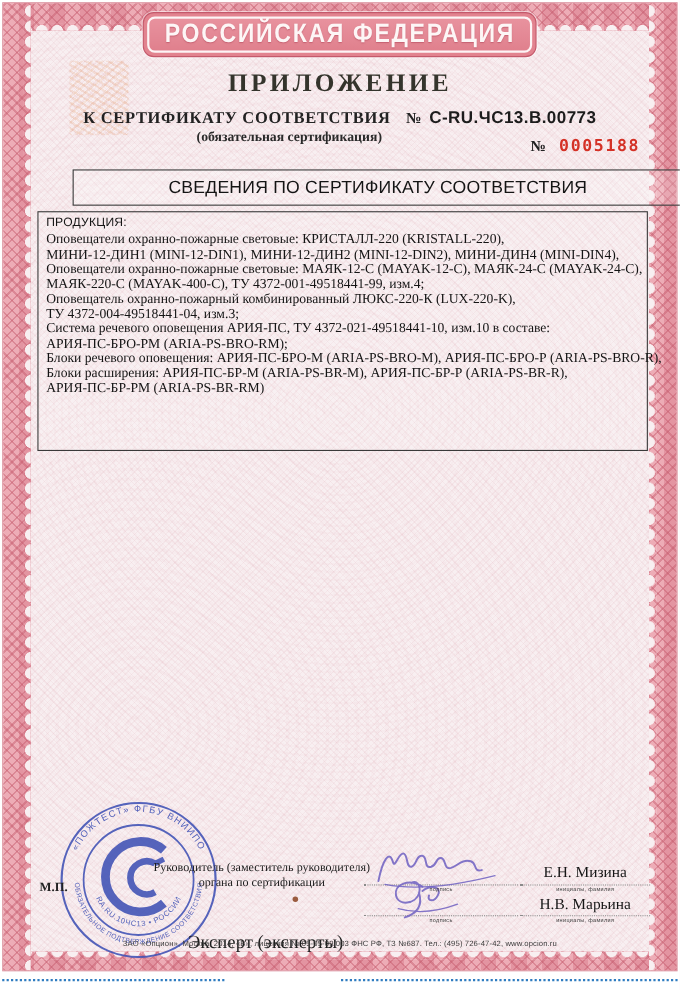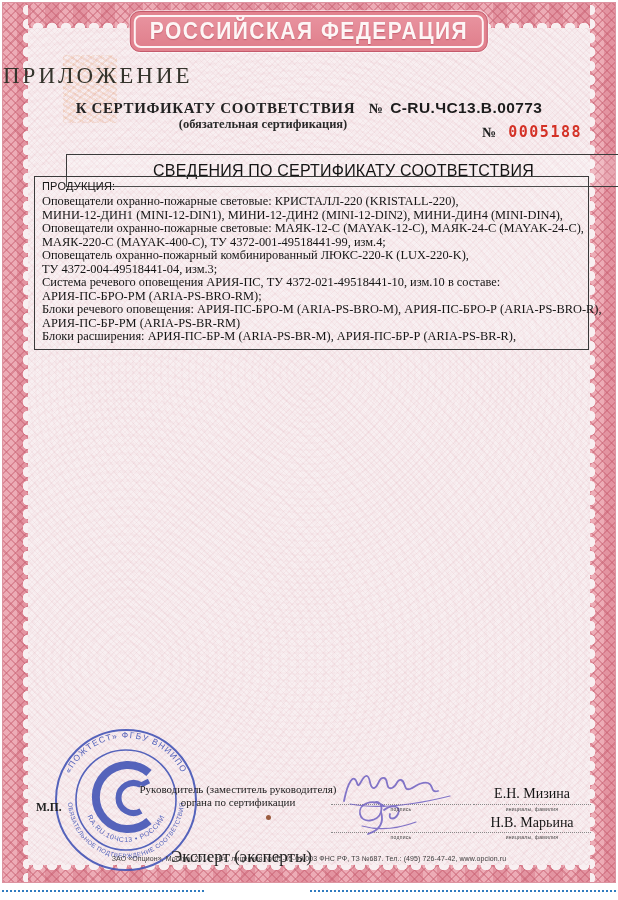--- a/index.html
+++ b/index.html
@@ -56,22 +56,22 @@
     border:2px solid #fdf4f5;border-radius:7px;padding:2px 14px 3px 14px;
     background:linear-gradient(#e8929e,#e0808d);
   }
   .banner-text{
     font-family:"Liberation Sans","DejaVu Sans",sans-serif;font-weight:bold;
     font-size:21px;letter-spacing:1.5px;color:#fdf6f6;transform:scaleY(1.15);
     display:inline-block;text-shadow:0 1px 1px rgba(170,60,80,.5);white-space:nowrap;
   }
 
   .title{
-    position:absolute;left:0;top:60px;width:100%;text-align:left;
-    font-weight:normal;font-size:23px;letter-spacing:3px;color:#34342c;
+    position:absolute;left:0;top:60px;width:100%;text-align:center;
+    font-weight:bold;font-size:23px;letter-spacing:3px;color:#34342c;
   }
   .subtitle-row{
     position:absolute;left:0;top:96px;width:100%;text-align:center;white-space:nowrap;
   }
   .subtitle-label{font-weight:bold;font-size:15px;letter-spacing:.6px;color:#222;}
   .subtitle-no{font-weight:bold;font-size:14px;margin-left:10px;color:#222;}
   .cert-number{
     font-family:"Liberation Sans","DejaVu Sans",sans-serif;font-weight:bold;
     font-size:15.5px;letter-spacing:.4px;color:#1c1c1c;margin-left:3px;
   }
@@ -86,21 +86,21 @@
     letter-spacing:1.5px;color:#d43126;
   }
 
   .info-header{
     position:absolute;left:31px;top:151px;width:555px;height:33px;box-sizing:border-box;
     border:1px solid #3a3a3a;display:flex;align-items:center;justify-content:center;
     font-family:"Liberation Sans","DejaVu Sans",sans-serif;font-size:16px;color:#141414;
     letter-spacing:.2px;background:rgba(255,255,255,.18);margin-left:32px;
   }
   .info-box{
-    position:absolute;left:31px;top:173px;width:555px;height:174px;box-sizing:border-box;
+    position:absolute;left:31px;top:189px;width:555px;height:218px;box-sizing:border-box;
     border:1px solid #3a3a3a;padding:3px 7px;background:rgba(255,255,255,.10);
   }
   .product-label{
     font-family:"Liberation Sans","DejaVu Sans",sans-serif;font-size:11px;color:#161616;
     margin-bottom:3px;letter-spacing:.2px;
   }
   .product-line{font-size:12.4px;line-height:13.55px;color:#141414;white-space:nowrap;}
 
   .stamp{position:absolute;left:48px;top:722px;width:150px;height:150px;opacity:.88;}
   .mp{position:absolute;left:33px;top:798px;font-weight:bold;font-size:11.5px;color:#222;}
@@ -180,22 +180,22 @@
     <div class="product-label">ПРОДУКЦИЯ:</div>
     <div class="product-line">Оповещатели охранно-пожарные световые: КРИСТАЛЛ-220 (KRISTALL-220),</div>
     <div class="product-line">МИНИ-12-ДИН1 (MINI-12-DIN1), МИНИ-12-ДИН2 (MINI-12-DIN2), МИНИ-ДИН4 (MINI-DIN4),</div>
     <div class="product-line">Оповещатели охранно-пожарные световые: МАЯК-12-С (MAYAK-12-C), МАЯК-24-С (MAYAK-24-C),</div>
     <div class="product-line">МАЯК-220-С (MAYAK-400-C), ТУ 4372-001-49518441-99, изм.4;</div>
     <div class="product-line">Оповещатель охранно-пожарный комбинированный ЛЮКС-220-К (LUX-220-K),</div>
     <div class="product-line">ТУ 4372-004-49518441-04, изм.3;</div>
     <div class="product-line">Система речевого оповещения АРИЯ-ПС, ТУ 4372-021-49518441-10, изм.10 в составе:</div>
     <div class="product-line">АРИЯ-ПС-БРО-РМ (ARIA-PS-BRO-RM);</div>
     <div class="product-line">Блоки речевого оповещения: АРИЯ-ПС-БРО-М (ARIA-PS-BRO-M), АРИЯ-ПС-БРО-Р (ARIA-PS-BRO-R),</div>
+    <div class="product-line">Блоки расширения: АРИЯ-ПС-БР-М (ARIA-PS-BR-M), АРИЯ-ПС-БР-Р (ARIA-PS-BR-R),</div>
     <div class="product-line">АРИЯ-ПС-БР-РМ (ARIA-PS-BR-RM)</div>
-    <div class="product-line">Блоки расширения: АРИЯ-ПС-БР-М (ARIA-PS-BR-M), АРИЯ-ПС-БР-Р (ARIA-PS-BR-R),</div>
   </div>
 
   <svg class="stamp" viewBox="0 0 150 150">
     <g fill="none" stroke="#3f51b5">
       <circle cx="75" cy="75" r="70" stroke-width="2"></circle>
       <circle cx="75" cy="75" r="50" stroke-width="1.6"></circle>
       <path id="arcTop" d="M 13,75 A 62,62 0 0 1 137,75" stroke="none"></path>
       <path id="arcBottom" d="M 17,75 A 58,58 0 0 0 133,75" stroke="none"></path>
       <path id="arcInner" d="M 33,75 A 42,42 0 0 0 117,75" stroke="none"></path>
     </g>

